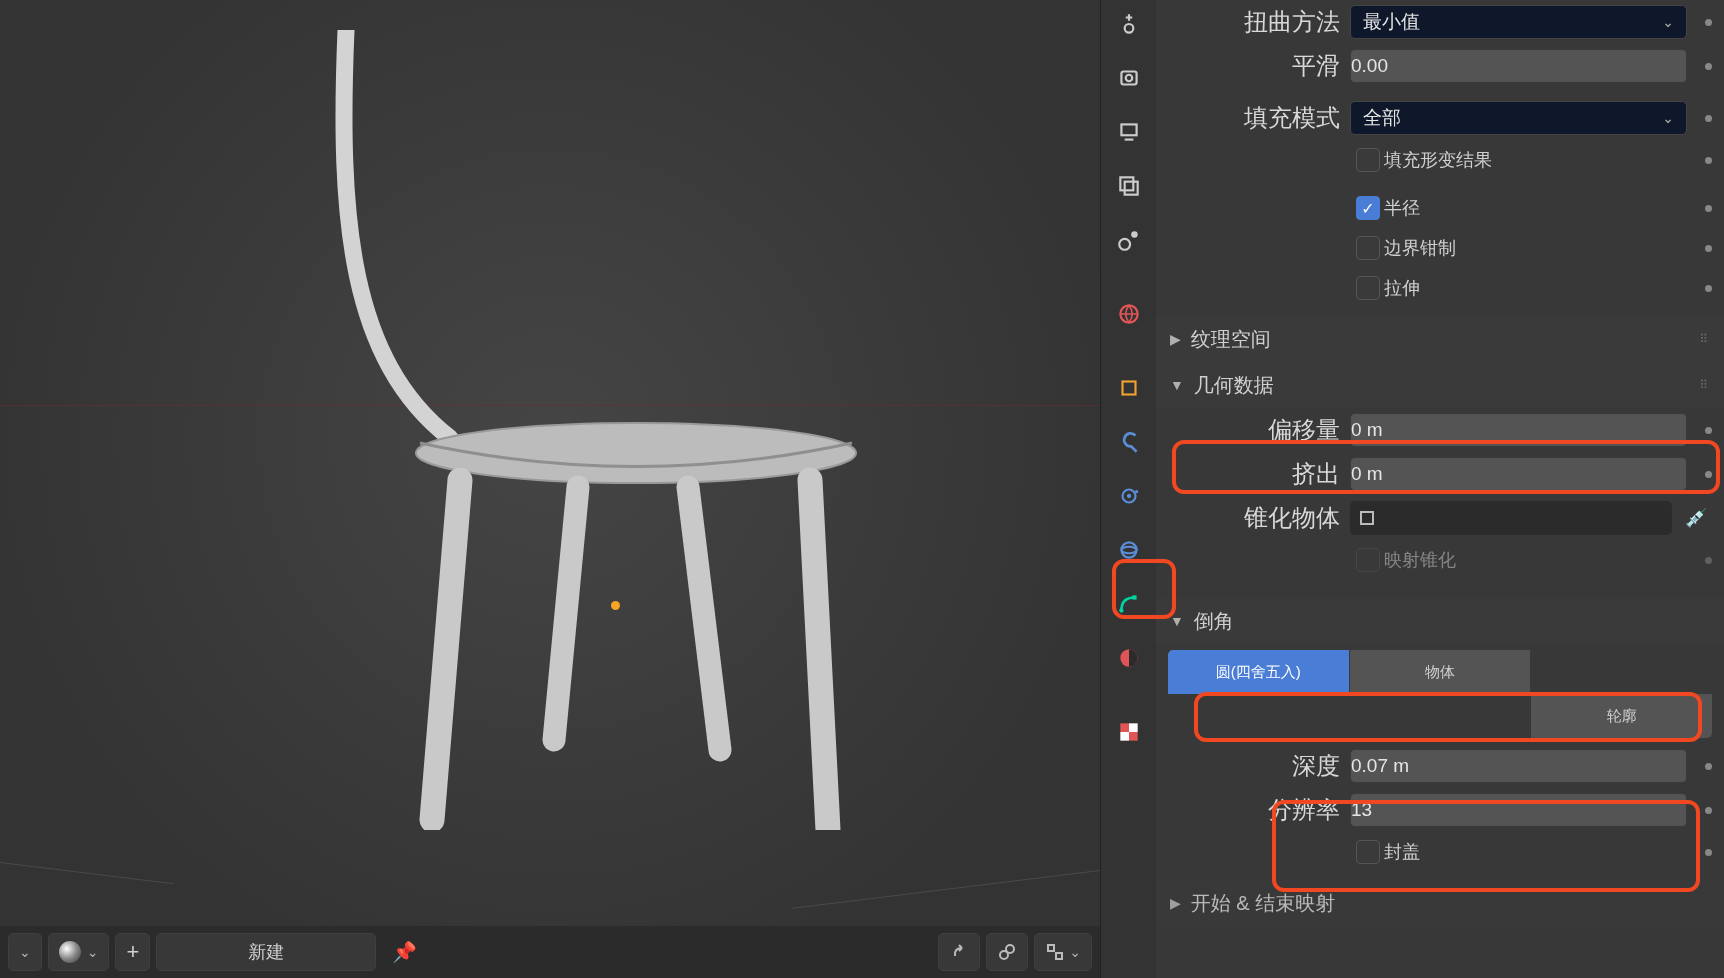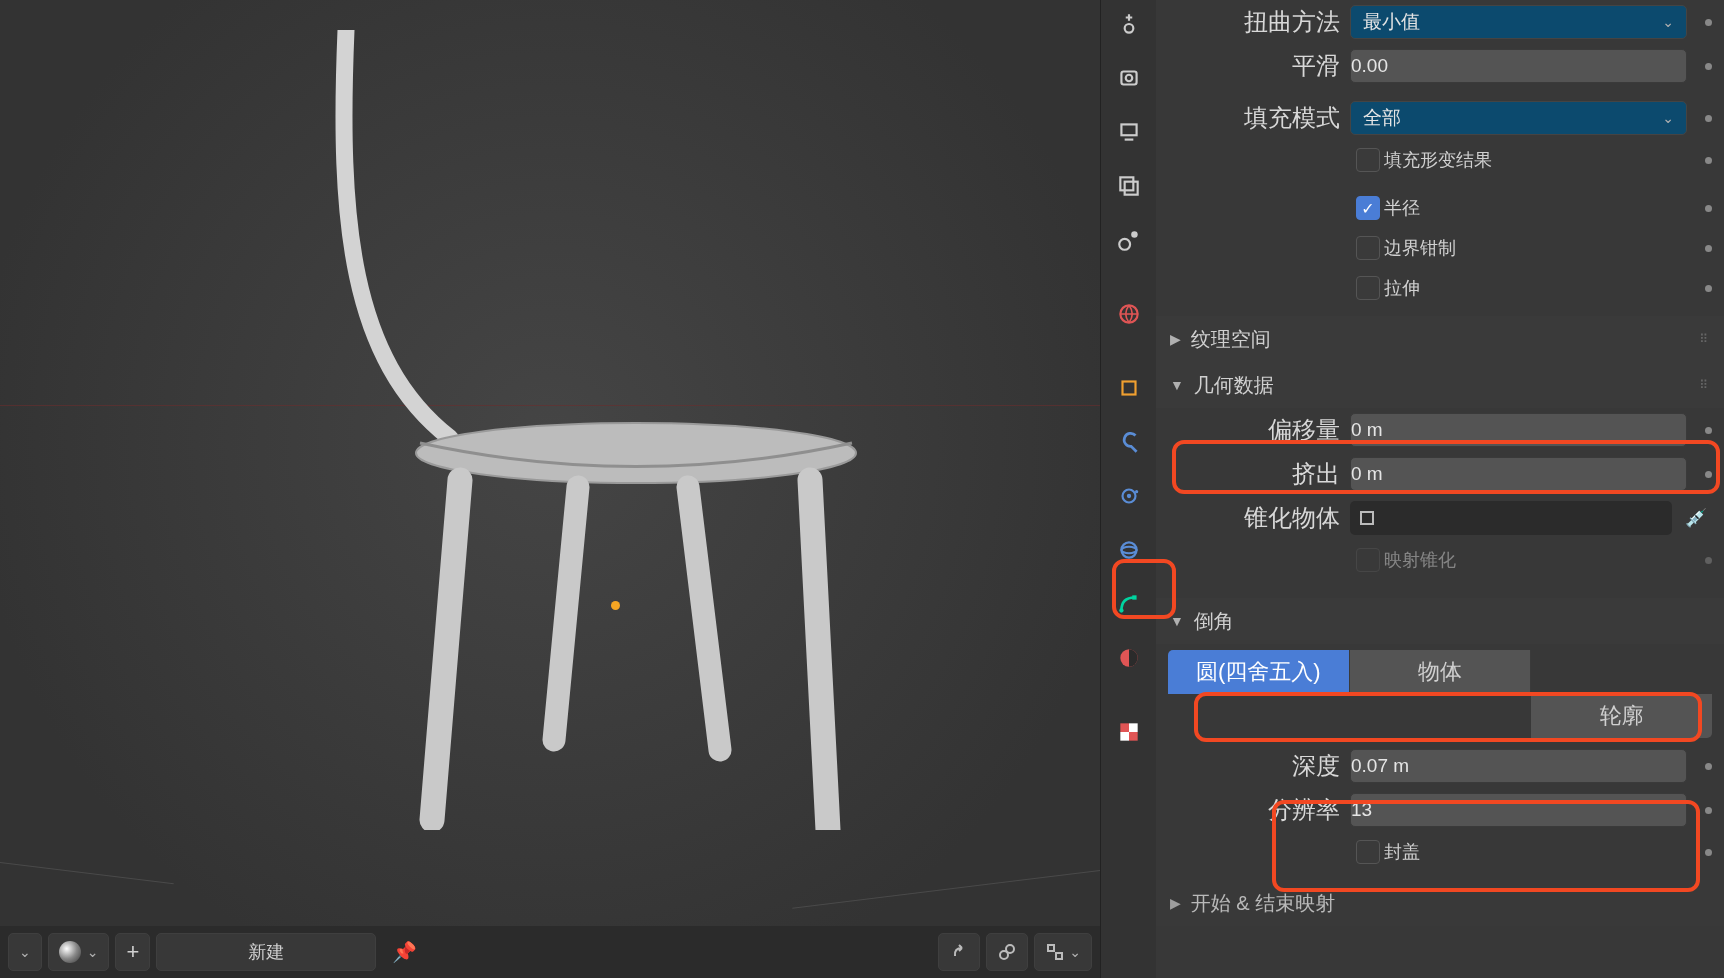--- a/index.html
+++ b/index.html
@@ -32,35 +32,35 @@
 .tab-sep { height: 10px; }
 
 
 .annot { position: absolute; border: 4px solid #f24822; border-radius: 12px; pointer-events: none; }
 
 
 .props { flex: 1; background: #383838; height: 978px; overflow: hidden; position: relative; }
 .row { display: flex; align-items: center; height: 44px; padding: 0 12px; gap: 10px; }
 .row .label { width: 172px; text-align: right; color: #d8d8d8; font-size: 24px; }
 .number-field { flex: 1; height: 34px; background: #545454; border: 1px solid #3a3a3a; border-radius: 5px; text-align: center; color: #e5e5e5; display: flex; align-items: center; justify-content: flex-start; font-size: 19px; }
-.select-field { flex: 1; height: 34px; background: #0c4a6e; border: 1px solid #444; border-radius: 5px; color: #e5e5e5; display: flex; align-items: center; padding: 0 12px; justify-content: space-between; font-size: 19px; }
+.select-field { flex: 1; height: 34px; background: #0f172a; border: 1px solid #444; border-radius: 5px; color: #e5e5e5; display: flex; align-items: center; padding: 0 12px; justify-content: space-between; font-size: 19px; }
 .dot { width: 7px; height: 7px; border-radius: 50%; background: #888; margin-left: 8px; flex: none; }
 .check-row { display: flex; align-items: center; height: 40px; padding-left: 200px; gap: 4px; }
 .checkbox { width: 24px; height: 24px; border: 1px solid #555; border-radius: 4px; background: #3a3a3a; display: flex; align-items: center; justify-content: center; font-size: 16px; color: #fff; }
 .checkbox.on { background: #4a7dd6; border-color: #4a7dd6; }
 
 .panel-header { display: flex; align-items: center; height: 46px; padding: 0 14px; gap: 10px; background: #3a3a3a; font-size: 20px; cursor: pointer; }
 .panel-header .tri { font-size: 14px; color: #b0b0b0; }
 .panel-header .drag { margin-left: auto; color: #666; letter-spacing: 2px; font-size: 12px; }
 
 .obj-field { flex: 1; height: 34px; background: #2b2b2b; border-radius: 5px; display: flex; align-items: center; padding: 0 8px; color: #aaa; }
 .eyedrop { width: 30px; text-align: center; font-size: 18px; cursor: pointer; }
 
 .pill-row { display: flex; margin: 6px 12px; border-radius: 5px; overflow: hidden; }
-.pill { flex: 1; height: 44px; background: #545454; display: flex; align-items: center; justify-content: center; font-size: 22px; cursor: pointer; border-right: 1px solid #3a3a3a; }
+.pill { flex: 1; height: 44px; background: #545454; display: flex; align-items: center; justify-content: center; font-size: 15px; cursor: pointer; border-right: 1px solid #3a3a3a; }
 .pill:last-child { border-right: none; margin-top: 44px; }
 .pill.active { background: #4a7dd6; color: #fff; }
 
 .spacer { height: 8px; }
 </style>
 </head>
 <body>
 
 <div class="viewport">
   <div class="horizon"></div>

